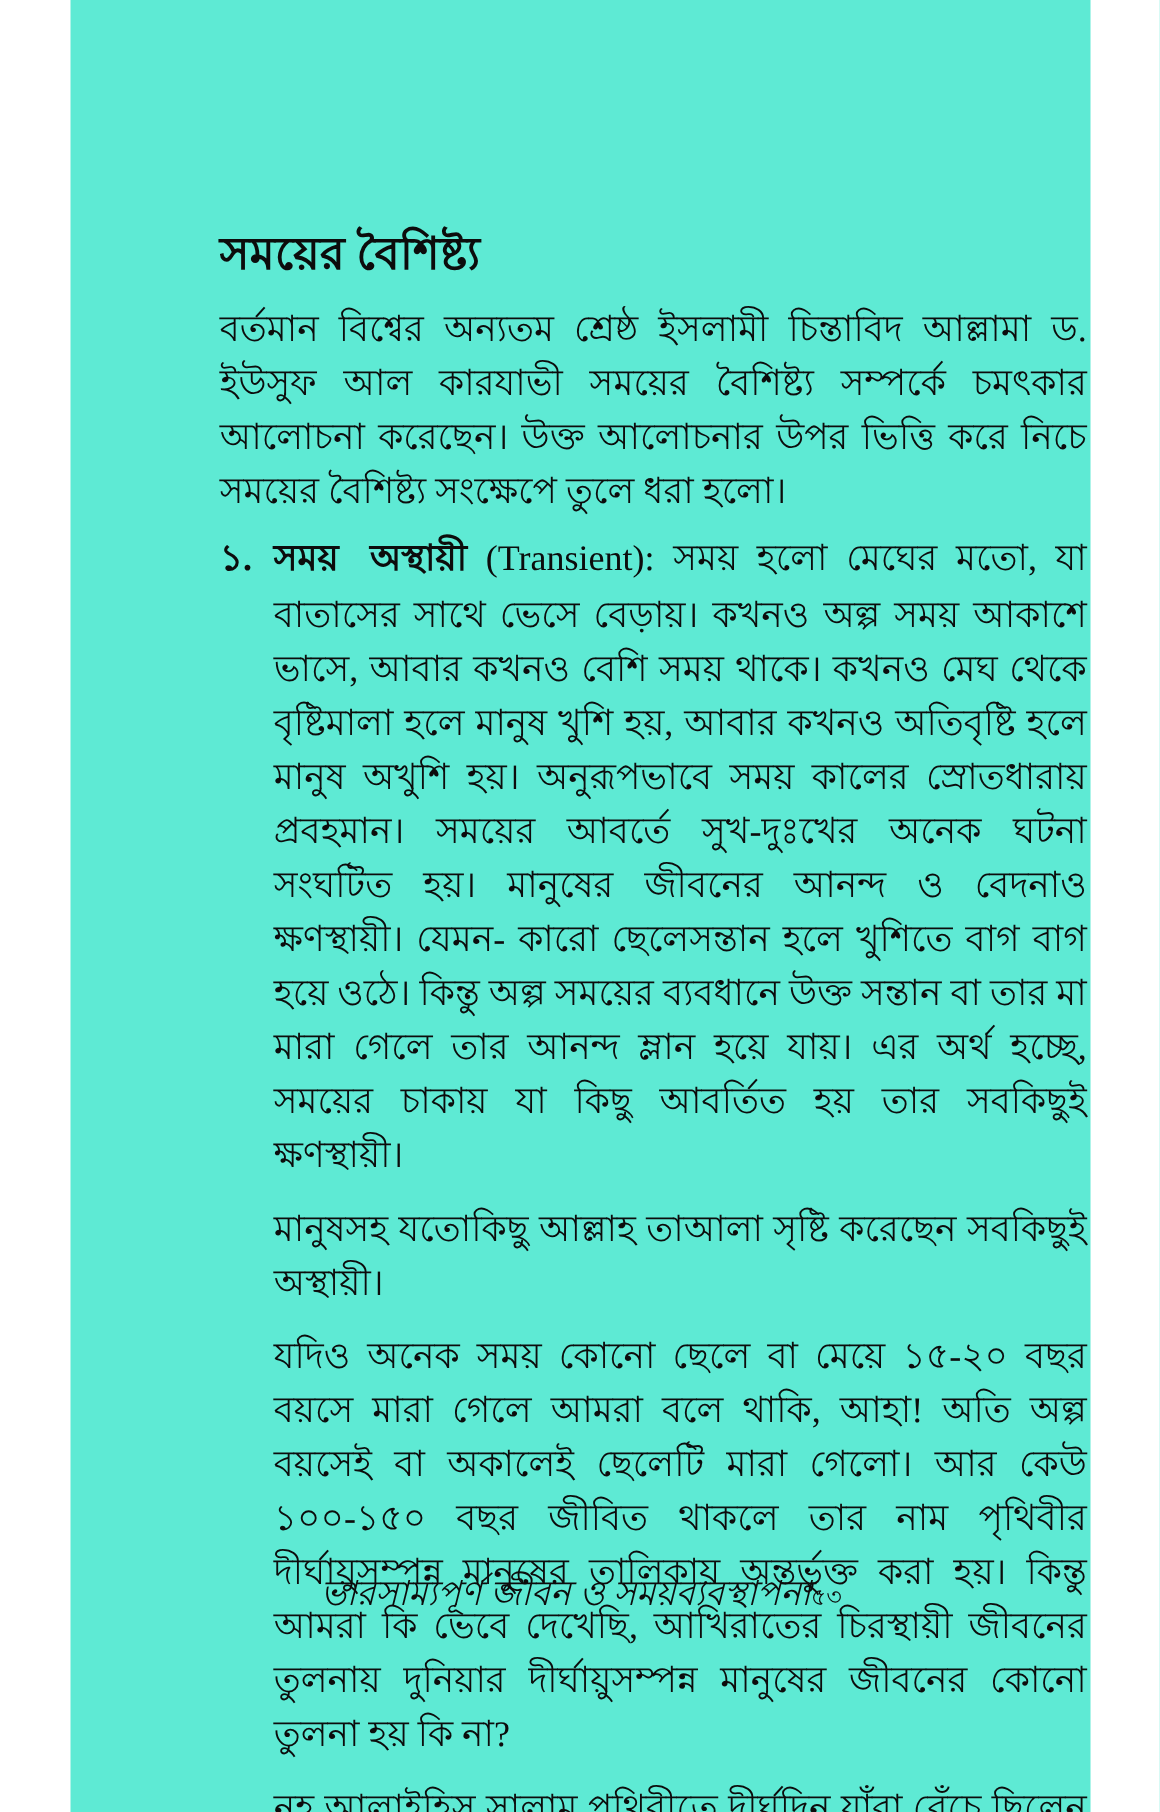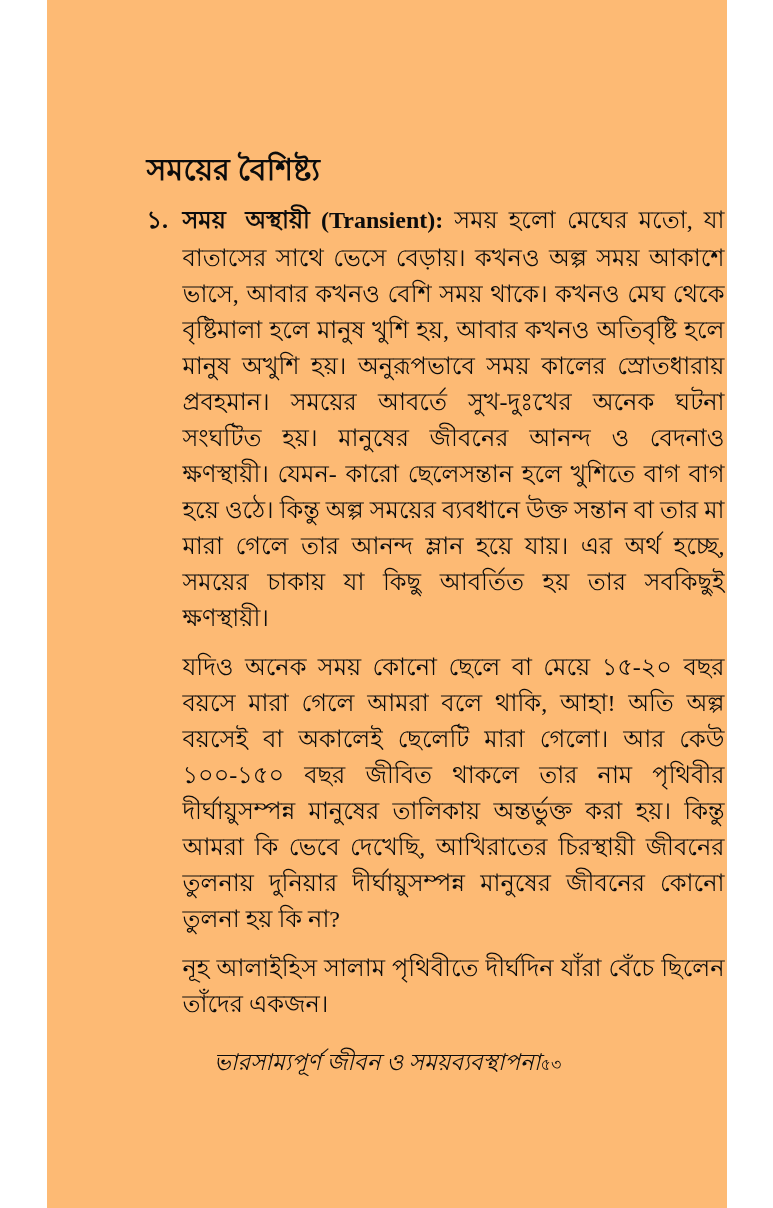--- a/index.html
+++ b/index.html
@@ -2,21 +2,21 @@
 <html lang="bn"><head>
 <meta charset="utf-8">
 <style>
   html, body { margin: 0; padding: 0; background: #ffffff; }
 
   .page {
     position: relative;
     width: 680px;
     height: 1208px;
     margin: 0 auto;
-    background: #fdba74;
+    background: #5eead4;
     color: #0c0c0c;
     font-family: "Liberation Serif", serif;
     overflow: hidden;
   }
 
   .content {
     position: absolute;
     left: 100px;
     top: 152px;
     width: 578px;
@@ -52,21 +52,21 @@
     font-weight: bold;
     font-size: 24px;
     line-height: 36px;
   }
 
   .item-text { flex: 1; min-width: 0; }
 
   .item-text p + p { margin-top: 13px; }
 
   .item-title-bn { font-weight: bold; font-family: Liberation Mono, monospace; }
-  .item-title-en { font-weight: bold; }
+  .item-title-en { font-weight: normal; }
 
   .page-footer {
     position: absolute;
     left: 100px;
     right: 98px;
     top: 1048px;
     display: flex;
     justify-content: center;
     align-items: baseline;
     border-top: none;
@@ -85,26 +85,28 @@
 </style>
 </head>
 <body>
 
 <div class="page">
 
   <main class="content">
 
     <h1 class="heading">সময়ের বৈশিষ্ট্য</h1>
 
+    <p class="intro">বর্তমান বিশ্বের অন্যতম শ্রেষ্ঠ ইসলামী চিন্তাবিদ আল্লামা ড. ইউসুফ আল কারযাভী সময়ের বৈশিষ্ট্য সম্পর্কে চমৎকার আলোচনা করেছেন। উক্ত আলোচনার উপর ভিত্তি করে নিচে সময়ের বৈশিষ্ট্য সংক্ষেপে তুলে ধরা হলো।</p>
 
     <section class="list-item">
       <span class="item-number">১.</span>
       <div class="item-text">
         <p class="item-lead"><span class="item-title-bn">সময় অস্থায়ী</span> <span class="item-title-en">(Transient):</span> <span>সময় হলো মেঘের মতো, যা বাতাসের সাথে ভেসে বেড়ায়। কখনও অল্প সময় আকাশে ভাসে, আবার কখনও বেশি সময় থাকে। কখনও মেঘ থেকে বৃষ্টিমালা হলে মানুষ খুশি হয়, আবার কখনও অতিবৃষ্টি হলে মানুষ অখুশি হয়। অনুরূপভাবে সময় কালের স্রোতধারায় প্রবহমান। সময়ের আবর্তে সুখ-দুঃখের অনেক ঘটনা সংঘটিত হয়। মানুষের জীবনের আনন্দ ও বেদনাও ক্ষণস্থায়ী। যেমন- কারো ছেলেসন্তান হলে খুশিতে বাগ বাগ হয়ে ওঠে। কিন্তু অল্প সময়ের ব্যবধানে উক্ত সন্তান বা তার মা মারা গেলে তার আনন্দ ম্লান হয়ে যায়। এর অর্থ হচ্ছে, সময়ের চাকায় যা কিছু আবর্তিত হয় তার সবকিছুই ক্ষণস্থায়ী।</span></p>
 
+        <p>মানুষসহ যতোকিছু আল্লাহ তাআলা সৃষ্টি করেছেন সবকিছুই অস্থায়ী।</p>
 
         <p>যদিও অনেক সময় কোনো ছেলে বা মেয়ে ১৫-২০ বছর বয়সে মারা গেলে আমরা বলে থাকি, আহা! অতি অল্প বয়সেই বা অকালেই ছেলেটি মারা গেলো। আর কেউ ১০০-১৫০ বছর জীবিত থাকলে তার নাম পৃথিবীর দীর্ঘায়ুসম্পন্ন মানুষের তালিকায় অন্তর্ভুক্ত করা হয়। কিন্তু আমরা কি ভেবে দেখেছি, আখিরাতের চিরস্থায়ী জীবনের তুলনায় দুনিয়ার দীর্ঘায়ুসম্পন্ন মানুষের জীবনের কোনো তুলনা হয় কি না?</p>
 
         <p>নূহ আলাইহিস সালাম পৃথিবীতে দীর্ঘদিন যাঁরা বেঁচে ছিলেন তাঁদের একজন।</p>
       </div>
     </section>
 
   </main>
 
   <footer class="page-footer">

